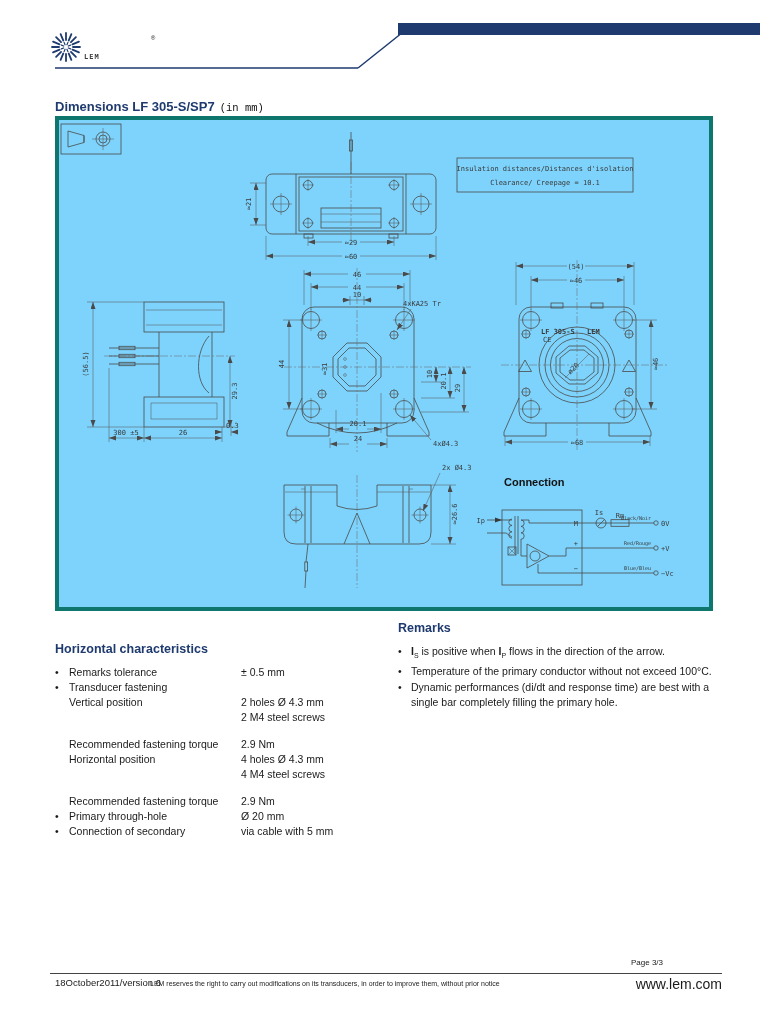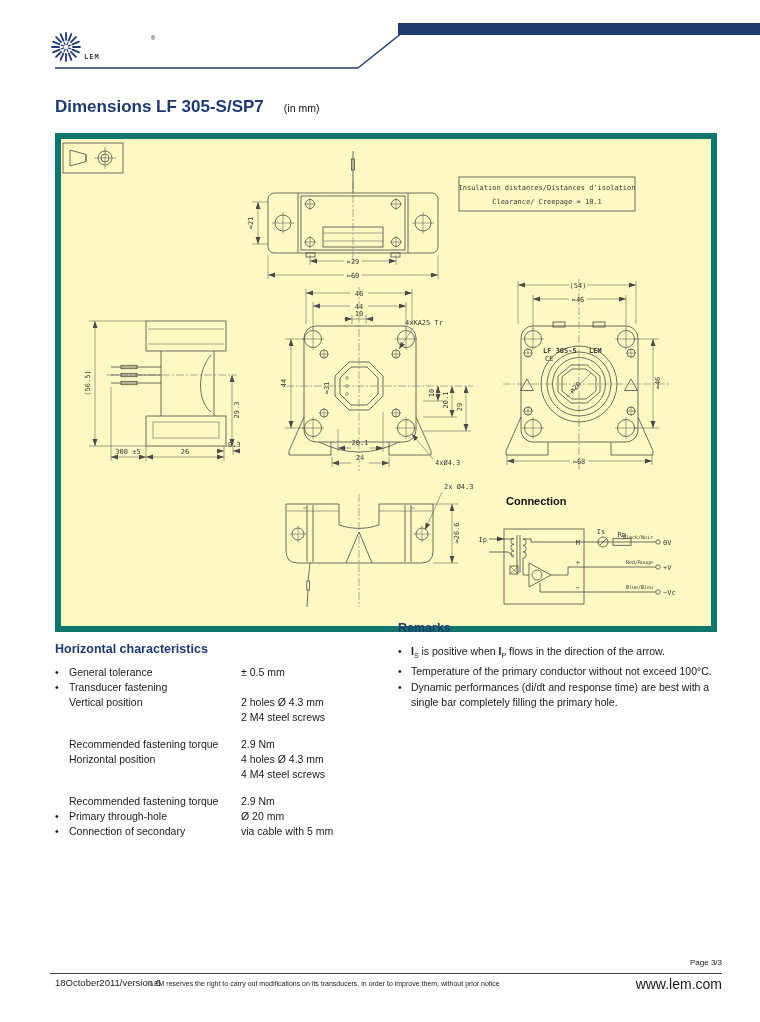--- a/index.html
+++ b/index.html
@@ -2,24 +2,24 @@
 <html><head>
 <meta charset="utf-8">
 <style>
   html,body{margin:0;padding:0;background:#ffffff;}
   body{width:760px;height:1022px;position:relative;font-family:"Liberation Sans",sans-serif;color:#1a1a1a;overflow:hidden;}
   .abs{position:absolute;}
   
   #header-svg{position:absolute;left:0;top:0;}
   
   #title{left:55px;top:97px;}
-  #title .main{color:#1e3a6e;font-weight:bold;font-size:17px;}
-  #title .suffix{color:#111;font-size:10.5px;margin-left:20px;}
+  #title .main{color:#1e3a6e;font-weight:bold;font-size:13px;}
+  #title .suffix{color:#111;font-size:10.5px;margin-left:5px;font-family:Liberation Mono, monospace;}
   
-  #drawing-box{left:55px;top:133px;width:650px;height:487px;border:6px solid #0f766e;background:#fef9c3;}
+  #drawing-box{left:55px;top:116px;width:650px;height:487px;border:4px solid #0f766e;background:#7dd3fc;}
   svg text{fill:#3a3a3a;font-family:"DejaVu Sans Mono",monospace;font-size:7px;}
   svg .dim{font-size:7px;}
   svg .chead{font-family:"Liberation Sans",sans-serif;font-size:11px;font-weight:bold;fill:#111;}
   svg .wire-label{font-size:5px;}
   svg .term{font-size:7px;}
   svg .bodyline{stroke:#4a4a4a;stroke-width:.8;fill:none;}
   svg .thin{stroke:#5a5a5a;stroke-width:.55;fill:none;}
   svg .cl{stroke:#6a6a6a;stroke-width:.55;fill:none;stroke-dasharray:8 2 2 2;}
   
   #mech{left:55px;top:642px;width:332px;}
@@ -27,21 +27,21 @@
   .sec-head{color:#1e3a6e;font-weight:bold;font-size:12.5px;margin-bottom:9px;}
   .mrow{display:grid;grid-template-columns:14px 172px 1fr;font-size:10.5px;line-height:15px;}
   .mrow .b{text-align:left;}
   .mrow.gap{margin-top:12px;}
   .ritem{display:flex;font-size:10.5px;line-height:15px;margin-bottom:1px;}
   .ritem .b{width:13px;flex:none;}
   .ritem .t{flex:1;}
   sub{font-size:7px;}
   
   #footer-line{left:50px;top:973px;width:672px;height:1px;background:#444;}
-  #footer-page{left:572px;top:958px;width:150px;text-align:right;font-size:8px;}
+  #footer-page{left:572px;top:958px;width:150px;text-align:center;font-size:8px;}
   #footer-version{left:55px;top:977px;font-size:9.5px;}
   #footer-disclaimer{left:150px;top:980px;font-size:7px;color:#222;}
   #footer-site{left:572px;top:976px;width:150px;text-align:right;font-size:14px;}
 </style>
 </head>
 <body>
 
 <svg id="header-svg" width="760" height="95">
   <g>
     <g transform="translate(66,47)" stroke="#1e3a6e" stroke-width="1.8" stroke-linecap="round">
@@ -438,21 +438,21 @@
     <text x="602" y="431" text-anchor="start" class="term">+V</text>
     <text x="602" y="456" text-anchor="start" class="term">−Vc</text>
   </g>
 </svg>
 </div>
 
 <div id="mech" class="abs">
   <div class="sec-head">Horizontal characteristics</div>
   <div class="mrow">
       <span class="b">•</span>
-      <span>General tolerance</span>
+      <span>Remarks tolerance</span>
       <span>± 0.5 mm</span>
     </div>
   <div class="mrow">
       <span class="b">•</span>
       <span>Transducer fastening</span>
       <span></span>
     </div>
   <div class="mrow">
       <span class="b"></span>
       <span>Vertical position</span>

